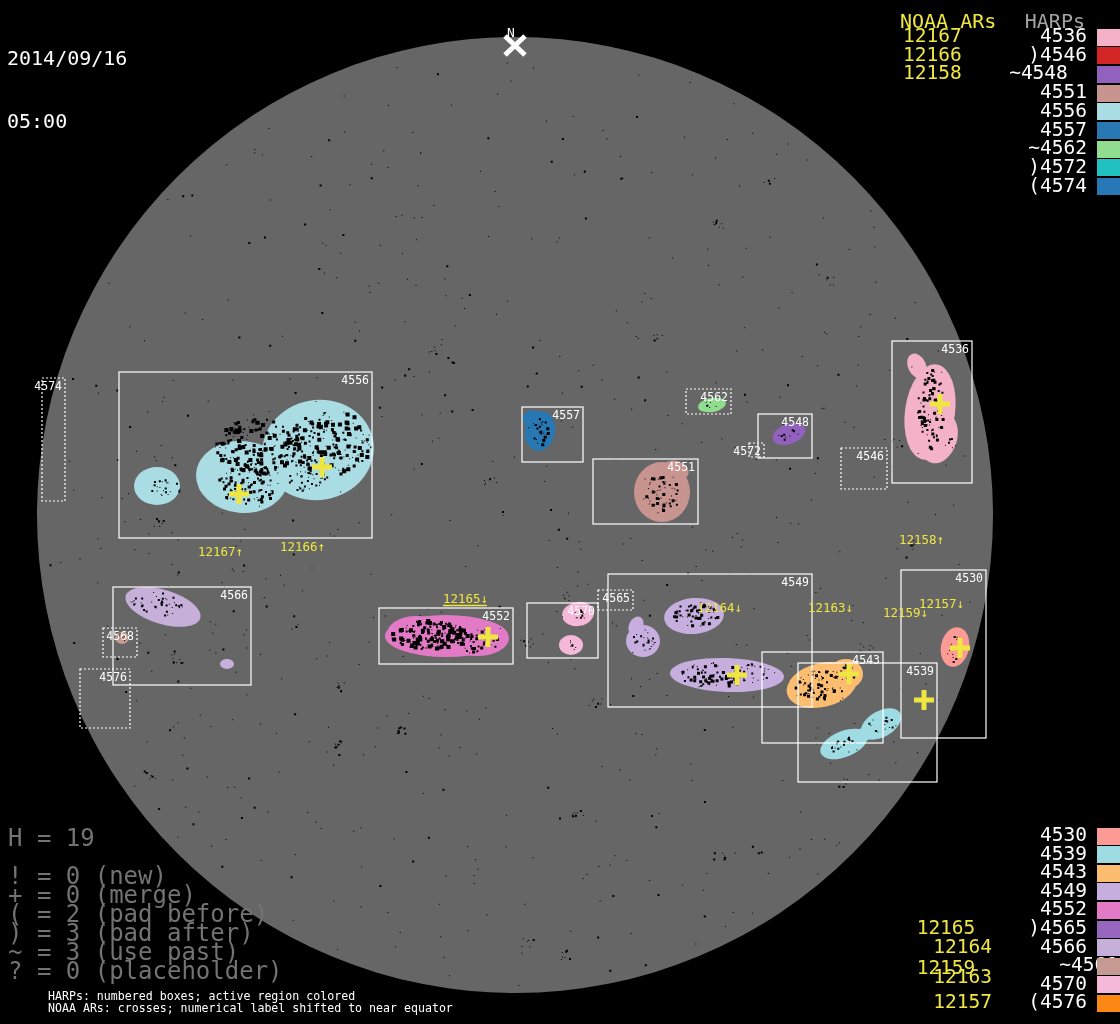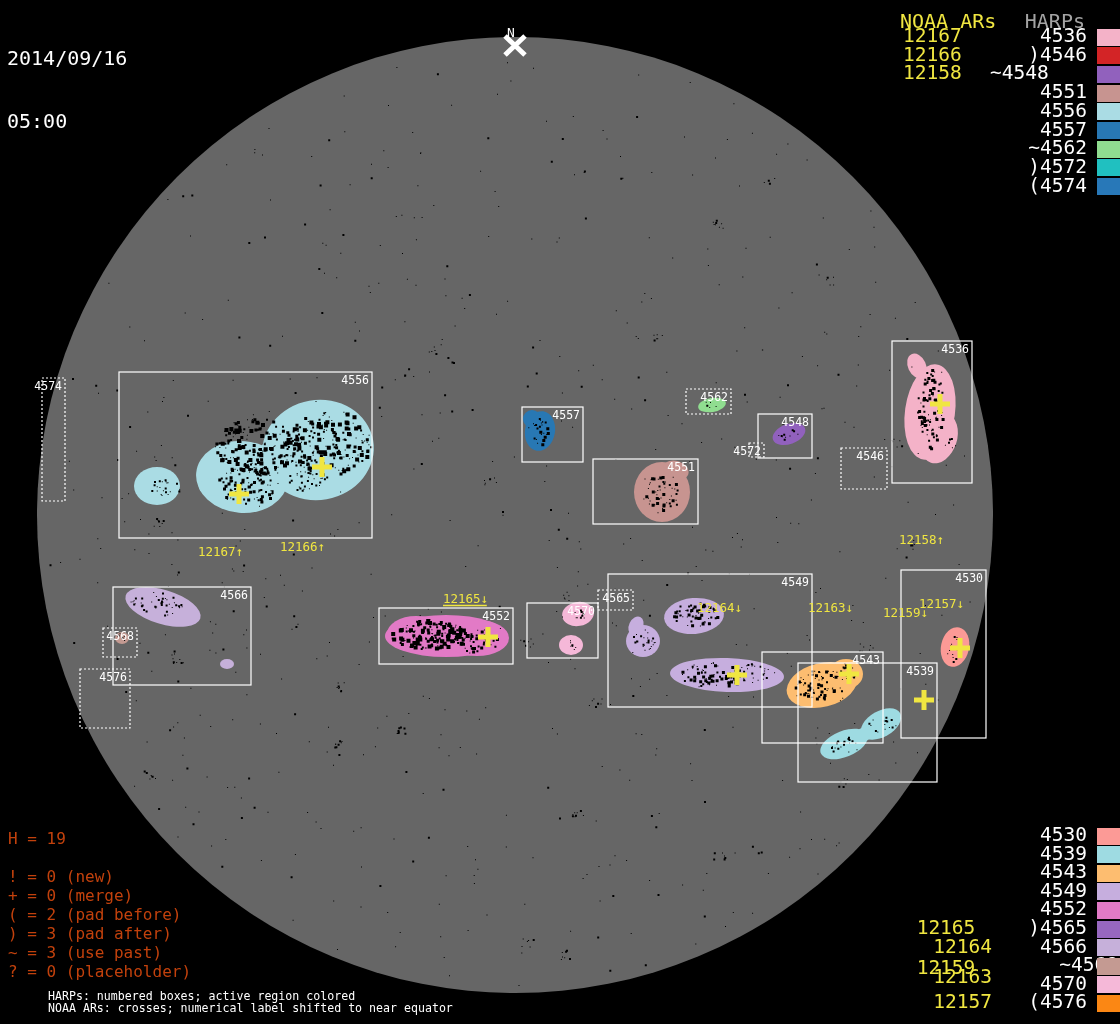--- a/index.html
+++ b/index.html
@@ -6,21 +6,21 @@
   body{width:1120px;height:1024px;position:relative;overflow:hidden;
        font-family:"DejaVu Sans Mono","Liberation Mono",monospace;}
   .abs{position:absolute;}
   .white{color:#ffffff;}
   .yellow{color:#f0e641;}
   #title-block{left:7px;top:6px;font-size:20px;line-height:21px;color:#fff;white-space:pre;}
   #tr-noaa-header{left:900px;top:9px;font-size:20px;}
   #tr-harps-header{left:990px;top:9px;width:95px;text-align:right;font-size:20px;color:#a3a3a3;}
   .list-row{position:absolute;font-size:19.5px;line-height:18px;white-space:pre;}
   .swatch{position:absolute;left:1097px;width:23px;height:17px;}
-  .legend-line{position:absolute;left:8px;font-size:16px;line-height:19px;color:#c2410c;white-space:pre;}
+  .legend-line{position:absolute;left:8px;font-size:24px;line-height:19px;color:#737373;white-space:pre;}
   .footnote{position:absolute;left:8px;font-size:11.6px;line-height:12px;color:#fff;white-space:pre;padding-left:40px;}
   svg{position:absolute;left:0;top:0;}
   svg text{font-family:"DejaVu Sans Mono","Liberation Mono",monospace;}
 </style>
 </head>
 <body>
 
 <svg id="disk-svg" width="1120" height="1024" viewBox="0 0 1120 1024">
     <circle cx="515" cy="515" r="478" fill="#666666"></circle>
     <g fill="#aadce4">
@@ -155,21 +155,21 @@
 <div id="tr-noaa-list">
     <div class="list-row yellow" style="left: 903px; top: 27px;">12167</div>
     <div class="list-row yellow" style="left: 903px; top: 45.7px;">12166</div>
     <div class="list-row yellow" style="left: 903px; top: 64.4px;">12158</div>
   </div>
 <div id="tr-harps-list">
     <div class="list-row white" style="left: 990px; top: 27px; width: 97px; text-align: right;">4536</div>
     <div class="swatch" style="top: 28.5px; background: rgb(244, 178, 200);"></div>
     <div class="list-row white" style="left: 990px; top: 45.7px; width: 97px; text-align: right;">)4546</div>
     <div class="swatch" style="top: 47.2px; background: rgb(211, 36, 38);"></div>
-    <div class="list-row white" style="left: 990px; top: 64.4px; width: 97px; text-align: left;">~4548</div>
+    <div class="list-row white" style="left: 990px; top: 64.4px; width: 97px; text-align: center;">~4548</div>
     <div class="swatch" style="top: 65.9px; background: rgb(145, 97, 189);"></div>
     <div class="list-row white" style="left: 990px; top: 83.1px; width: 97px; text-align: right;">4551</div>
     <div class="swatch" style="top: 84.6px; background: rgb(199, 148, 144);"></div>
     <div class="list-row white" style="left: 990px; top: 101.8px; width: 97px; text-align: right;">4556</div>
     <div class="swatch" style="top: 103.3px; background: rgb(170, 220, 228);"></div>
     <div class="list-row white" style="left: 990px; top: 120.5px; width: 97px; text-align: right;">4557</div>
     <div class="swatch" style="top: 122px; background: rgb(40, 120, 180);"></div>
     <div class="list-row white" style="left: 990px; top: 139.2px; width: 97px; text-align: right;">~4562</div>
     <div class="swatch" style="top: 140.7px; background: rgb(144, 221, 144);"></div>
     <div class="list-row white" style="left: 990px; top: 157.9px; width: 97px; text-align: right;">)4572</div>

